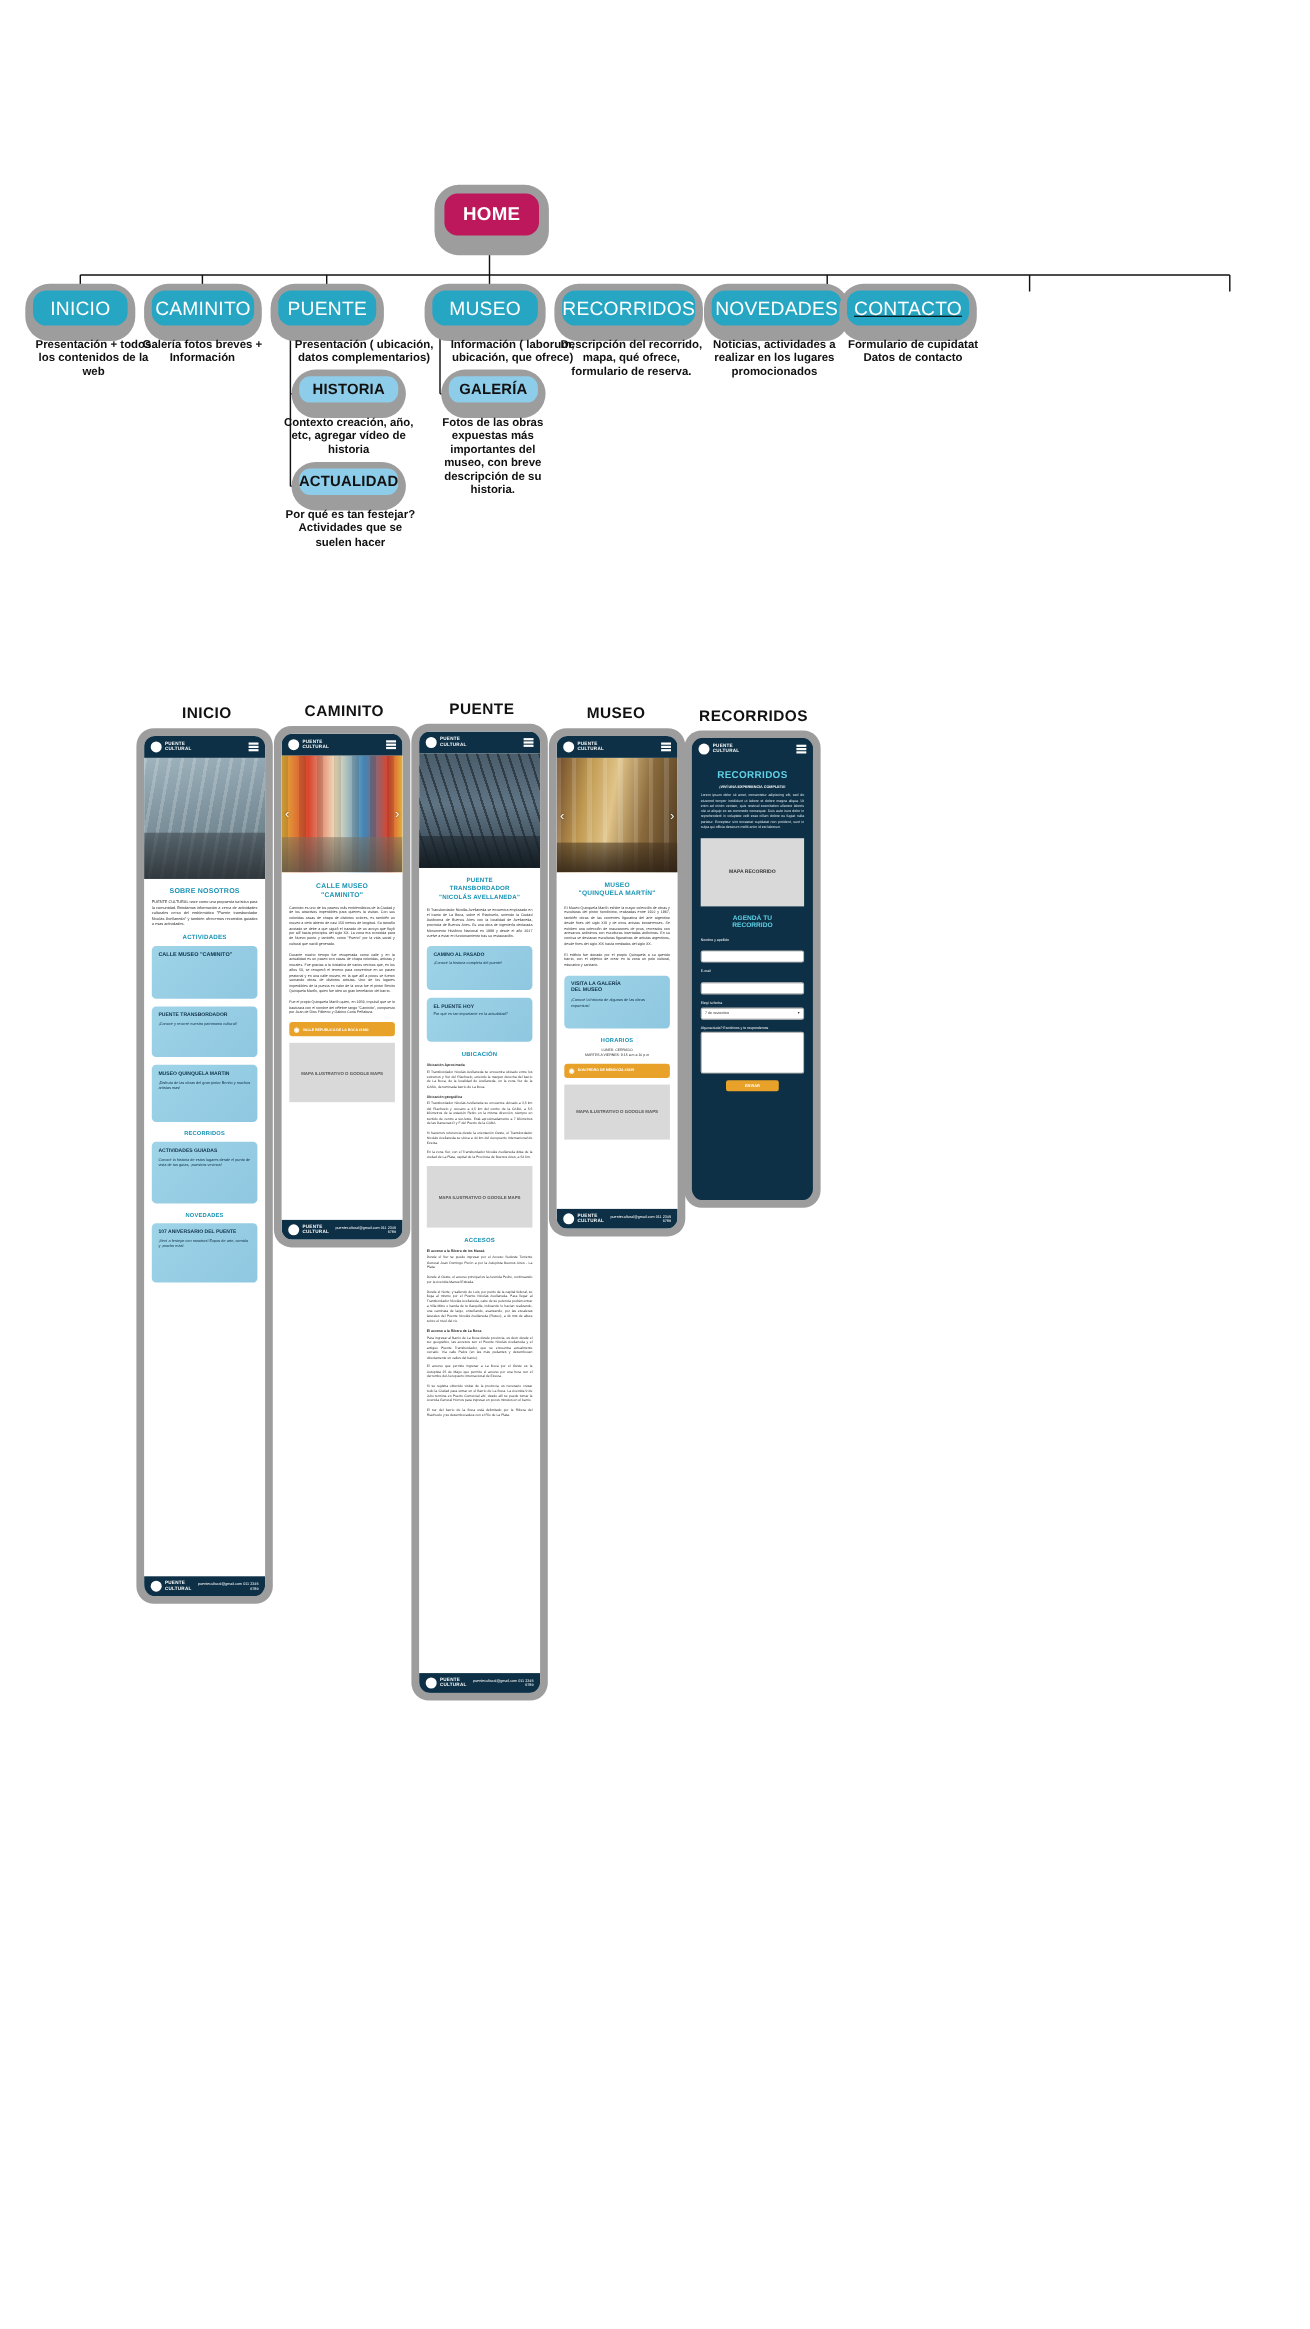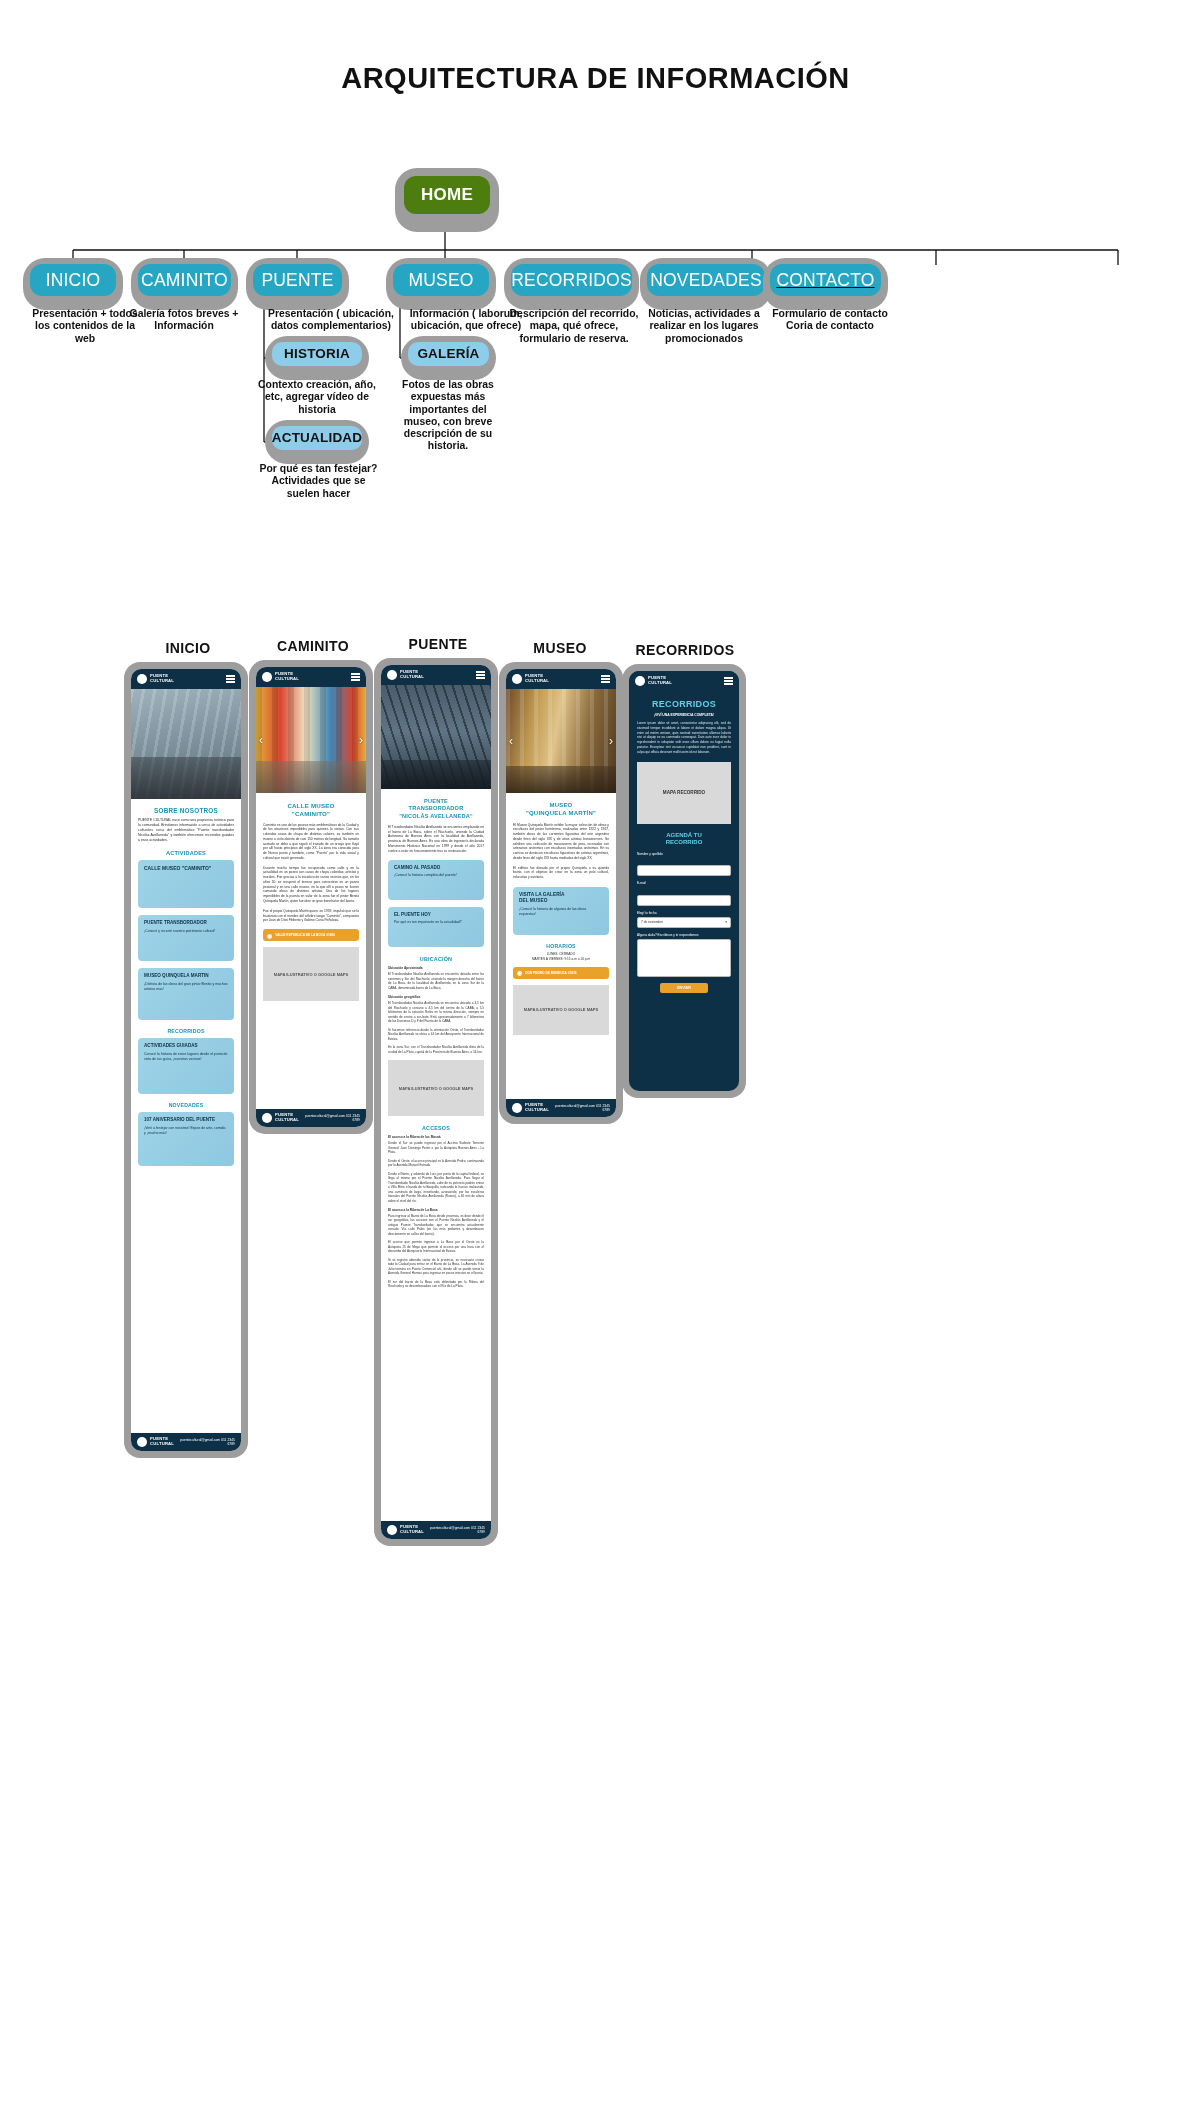--- a/index.html
+++ b/index.html
@@ -44,21 +44,21 @@
     display: flex;
     align-items: center;
     justify-content: center;
     width: 100%;
     height: 100%;
     text-align: center;
     line-height: 1.05;
   }
   .node.home { width: 104px; height: 64px; padding: 8px 9px 18px 9px; }
   .node.home .inner {
-    background: #4d7c0f; color: #ffffff;
+    background: #be185d; color: #ffffff;
     font-size: 17px; font-weight: bold; letter-spacing: .3px;
     border-radius: 12px;
   }
   .node.lvl1 { height: 52px; padding: 6px 7px 14px 7px; }
   .node.lvl1 .inner {
     background: #27a6c4; color: #ffffff;
     font-size: 17.5px; font-weight: normal; letter-spacing: .2px;
     border-radius: 12px;
   }
   .node.lvl2 { height: 44px; padding: 6px 7px 14px 7px; }
@@ -165,21 +165,20 @@
     text-align: center; font-weight: bold; padding: 3px 0;
   }
 
   .txt-block { color: #333; text-align: justify; }
 </style>
 </head>
 <body>
 
 <div id="page">
 
-  <div class="section-title" id="title-ai">ARQUITECTURA DE INFORMACIÓN</div>
 
   <div id="arch">
     <svg class="lines">
 
       <line x1="445" y1="224" x2="445" y2="250" stroke="#111" stroke-width="1.3"></line>
 
       <line x1="73" y1="250" x2="1118" y2="250" stroke="#111" stroke-width="1.3"></line>
 
       <line x1="73" y1="250" x2="73" y2="265" stroke="#111" stroke-width="1.3"></line>
       <line x1="184" y1="250" x2="184" y2="265" stroke="#111" stroke-width="1.3"></line>
@@ -227,21 +226,21 @@
     <div class="desc" style="left:508px; top:308px; width:132px;">Descripción del recorrido, mapa, qué ofrece, formulario de reserva.</div>
 
     <div class="node lvl1" style="left:640px; top:258px; width:132px;">
       <div class="inner">NOVEDADES</div>
     </div>
     <div class="desc" style="left:638px; top:308px; width:132px;">Noticias, actividades a realizar en los lugares promocionados</div>
 
     <div class="node lvl1" style="left:763px; top:258px; width:125px;text-decoration:underline;">
       <div class="inner">CONTACTO</div>
     </div>
-    <div class="desc" style="left:766px; top:308px; width:128px;">Formulario de contacto Coria de contacto</div>
+    <div class="desc" style="left:766px; top:308px; width:128px;">Formulario de cupidatat Datos de contacto</div>
 
     <div class="node lvl2" style="left:265px; top:336px; width:104px;">
       <div class="inner">HISTORIA</div>
     </div>
     <div class="desc" style="left:258px; top:379px; width:118px;">Contexto creación, año, etc, agregar vídeo de historia</div>
 
     <div class="node lvl2" style="left:265px; top:420px; width:104px;">
       <div class="inner">ACTUALIDAD</div>
     </div>
     <div class="desc" style="left:256px; top:463px; width:125px;">Por qué es tan festejar? Actividades que se suelen hacer</div>

